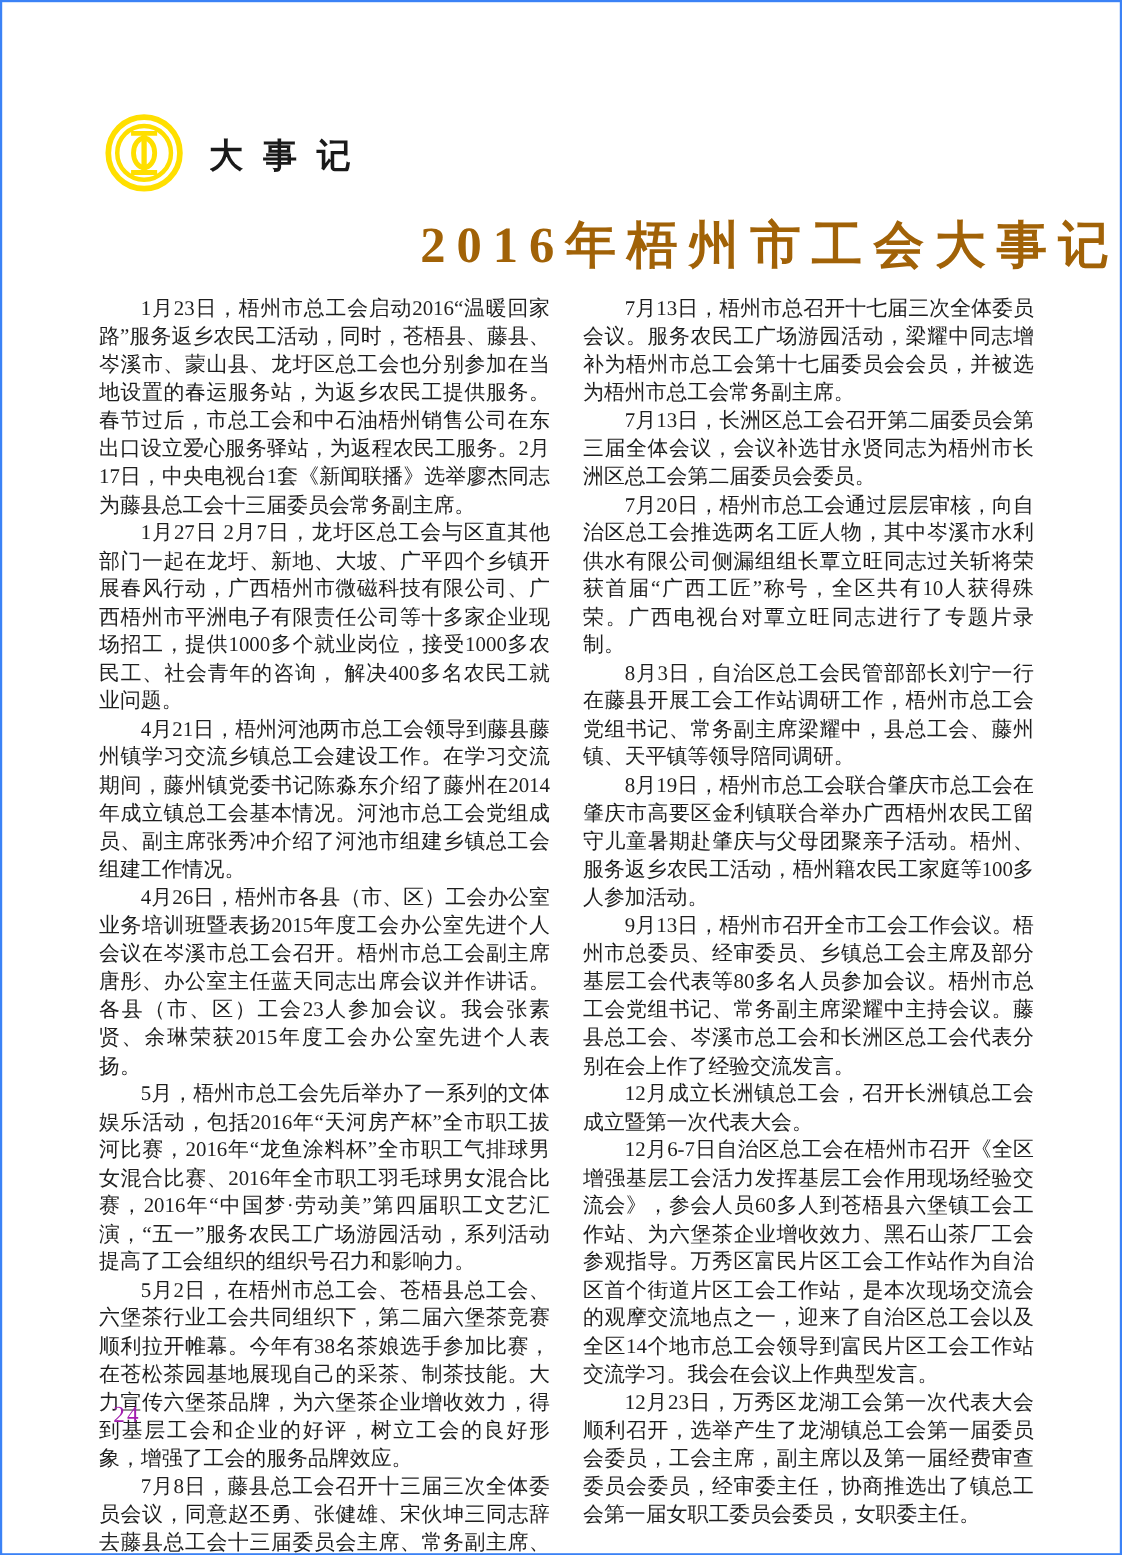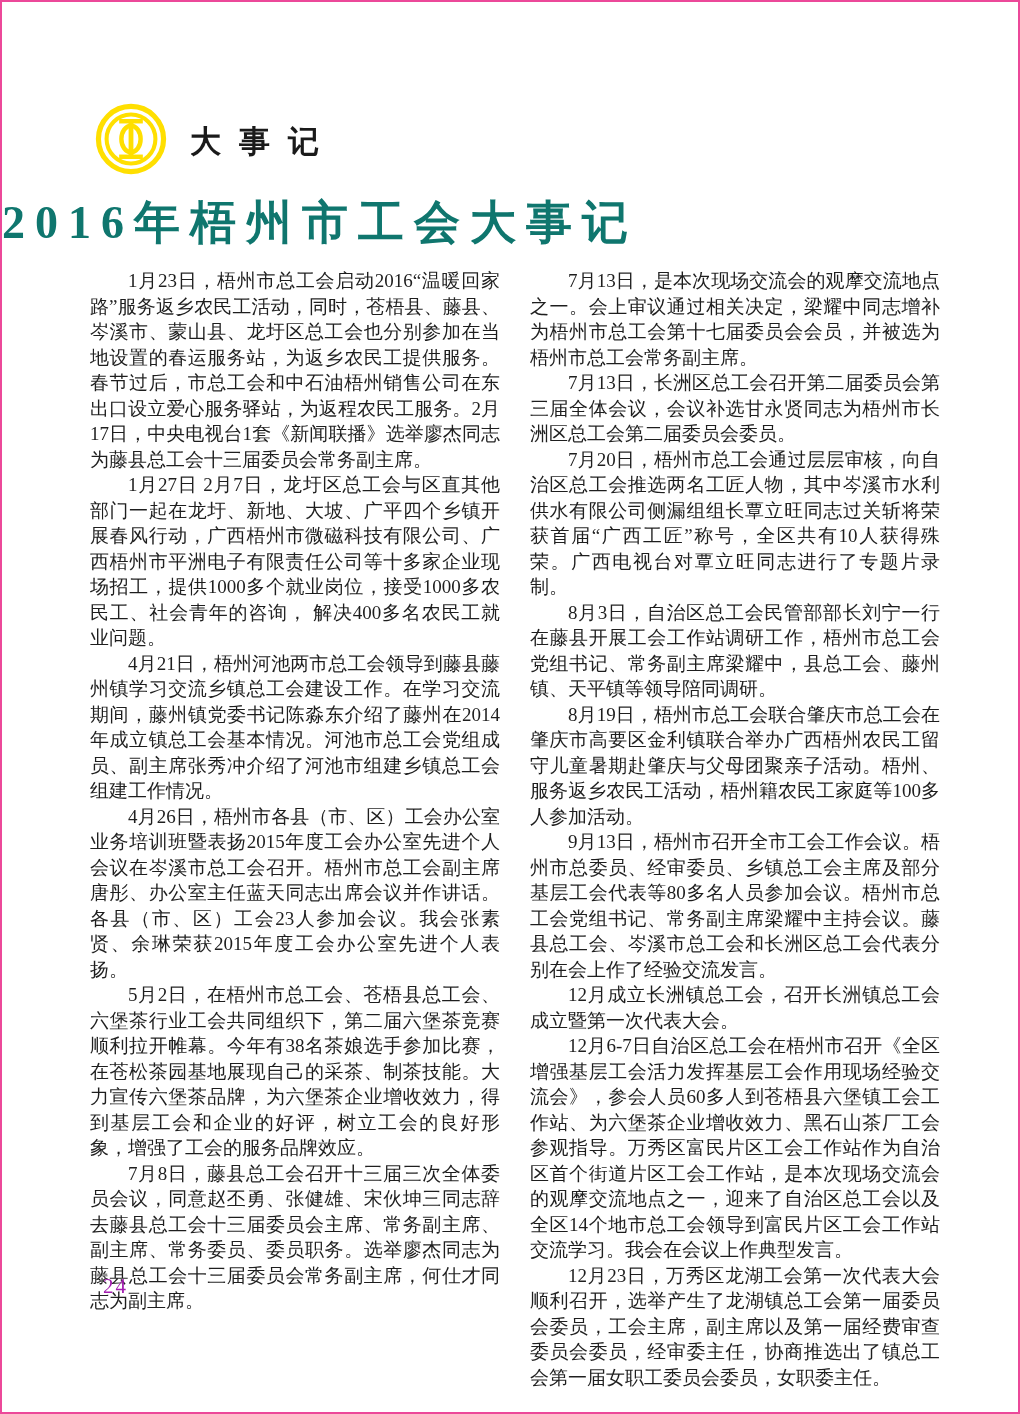--- a/index.html
+++ b/index.html
@@ -6,21 +6,21 @@
     margin: 0;
     padding: 0;
     background: #e8e8e8;
   }
   .page {
     position: relative;
     width: 1020px;
     height: 1414px;
     margin: 0 auto;
     background: #ffffff;
-    border: 2px solid #ec4899;
+    border: 2px solid #3b82f6;
     box-sizing: border-box;
     font-family: "Liberation Serif", "DejaVu Serif", serif;
     color: #1e1e1e;
     overflow: hidden;
   }
   
   .hdr {
     position: absolute;
     top: 100px;
     left: 92px;
@@ -42,25 +42,25 @@
     white-space: nowrap;
     padding-top: 6px;
   }
   
   .doc-title {
     position: absolute;
     top: 190px;
     left: 0;
     width: 100%;
     margin: 0;
-    text-align: left;
+    text-align: right;
     font-size: 46px;
     font-weight: 700;
     letter-spacing: 10px;
-    color: #0f766e;
+    color: #a16207;
     font-family: "Liberation Serif", "DejaVu Serif", serif;
   }
   
   .content {
     position: absolute;
     top: 266px;
     left: 88px;
     width: 849px;
     display: flex;
     gap: 30px;
@@ -109,25 +109,26 @@
   </div>
 
   <h1 class="doc-title">2016年梧州市工会大事记</h1>
 
   <div class="content">
     <div class="col">
       <p>1月23日，梧州市总工会启动2016“温暖回家路”服务返乡农民工活动，同时，苍梧县、藤县、岑溪市、蒙山县、龙圩区总工会也分别参加在当地设置的春运服务站，为返乡农民工提供服务。春节过后，市总工会和中石油梧州销售公司在东出口设立爱心服务驿站，为返程农民工服务。2月17日，中央电视台1套《新闻联播》选举廖杰同志为藤县总工会十三届委员会常务副主席。</p>
       <p>1月27日 2月7日，龙圩区总工会与区直其他部门一起在龙圩、新地、大坡、广平四个乡镇开展春风行动，广西梧州市微磁科技有限公司、广西梧州市平洲电子有限责任公司等十多家企业现场招工，提供1000多个就业岗位，接受1000多农民工、社会青年的咨询， 解决400多名农民工就业问题。</p>
       <p>4月21日，梧州河池两市总工会领导到藤县藤州镇学习交流乡镇总工会建设工作。在学习交流期间，藤州镇党委书记陈淼东介绍了藤州在2014年成立镇总工会基本情况。河池市总工会党组成员、副主席张秀冲介绍了河池市组建乡镇总工会组建工作情况。</p>
       <p>4月26日，梧州市各县（市、区）工会办公室业务培训班暨表扬2015年度工会办公室先进个人会议在岑溪市总工会召开。梧州市总工会副主席唐彤、办公室主任蓝天同志出席会议并作讲话。各县（市、区）工会23人参加会议。我会张素贤、余琳荣获2015年度工会办公室先进个人表扬。</p>
+      <p>5月，梧州市总工会先后举办了一系列的文体娱乐活动，包括2016年“天河房产杯”全市职工拔河比赛，2016年“龙鱼涂料杯”全市职工气排球男女混合比赛、2016年全市职工羽毛球男女混合比赛，2016年“中国梦·劳动美”第四届职工文艺汇演，“五一”服务农民工广场游园活动，系列活动提高了工会组织的组织号召力和影响力。</p>
       <p>5月2日，在梧州市总工会、苍梧县总工会、六堡茶行业工会共同组织下，第二届六堡茶竞赛顺利拉开帷幕。今年有38名茶娘选手参加比赛，在苍松茶园基地展现自己的采茶、制茶技能。大力宣传六堡茶品牌，为六堡茶企业增收效力，得到基层工会和企业的好评，树立工会的良好形象，增强了工会的服务品牌效应。</p>
       <p>7月8日，藤县总工会召开十三届三次全体委员会议，同意赵丕勇、张健雄、宋伙坤三同志辞去藤县总工会十三届委员会主席、常务副主席、副主席、常务委员、委员职务。选举廖杰同志为藤县总工会十三届委员会常务副主席，何仕才同志为副主席。</p>
     </div>
     <div class="col">
-      <p>7月13日，是本次现场交流会的观摩交流地点之一。会上审议通过相关决定，梁耀中同志增补为梧州市总工会第十七届委员会会员，并被选为梧州市总工会常务副主席。</p>
+      <p>7月13日，梧州市总召开十七届三次全体委员会议。服务农民工广场游园活动，梁耀中同志增补为梧州市总工会第十七届委员会会员，并被选为梧州市总工会常务副主席。</p>
       <p>7月13日，长洲区总工会召开第二届委员会第三届全体会议，会议补选甘永贤同志为梧州市长洲区总工会第二届委员会委员。</p>
       <p>7月20日，梧州市总工会通过层层审核，向自治区总工会推选两名工匠人物，其中岑溪市水利供水有限公司侧漏组组长覃立旺同志过关斩将荣获首届“广西工匠”称号，全区共有10人获得殊荣。广西电视台对覃立旺同志进行了专题片录制。</p>
       <p>8月3日，自治区总工会民管部部长刘宁一行在藤县开展工会工作站调研工作，梧州市总工会党组书记、常务副主席梁耀中，县总工会、藤州镇、天平镇等领导陪同调研。</p>
       <p>8月19日，梧州市总工会联合肇庆市总工会在肇庆市高要区金利镇联合举办广西梧州农民工留守儿童暑期赴肇庆与父母团聚亲子活动。梧州、服务返乡农民工活动，梧州籍农民工家庭等100多人参加活动。</p>
       <p>9月13日，梧州市召开全市工会工作会议。梧州市总委员、经审委员、乡镇总工会主席及部分基层工会代表等80多名人员参加会议。梧州市总工会党组书记、常务副主席梁耀中主持会议。藤县总工会、岑溪市总工会和长洲区总工会代表分别在会上作了经验交流发言。</p>
       <p>12月成立长洲镇总工会，召开长洲镇总工会成立暨第一次代表大会。</p>
       <p>12月6-7日自治区总工会在梧州市召开《全区增强基层工会活力发挥基层工会作用现场经验交流会》，参会人员60多人到苍梧县六堡镇工会工作站、为六堡茶企业增收效力、黑石山茶厂工会参观指导。万秀区富民片区工会工作站作为自治区首个街道片区工会工作站，是本次现场交流会的观摩交流地点之一，迎来了自治区总工会以及全区14个地市总工会领导到富民片区工会工作站交流学习。我会在会议上作典型发言。</p>
       <p>12月23日，万秀区龙湖工会第一次代表大会顺利召开，选举产生了龙湖镇总工会第一届委员会委员，工会主席，副主席以及第一届经费审查委员会委员，经审委主任，协商推选出了镇总工会第一届女职工委员会委员，女职委主任。</p>
     </div>
   </div>

